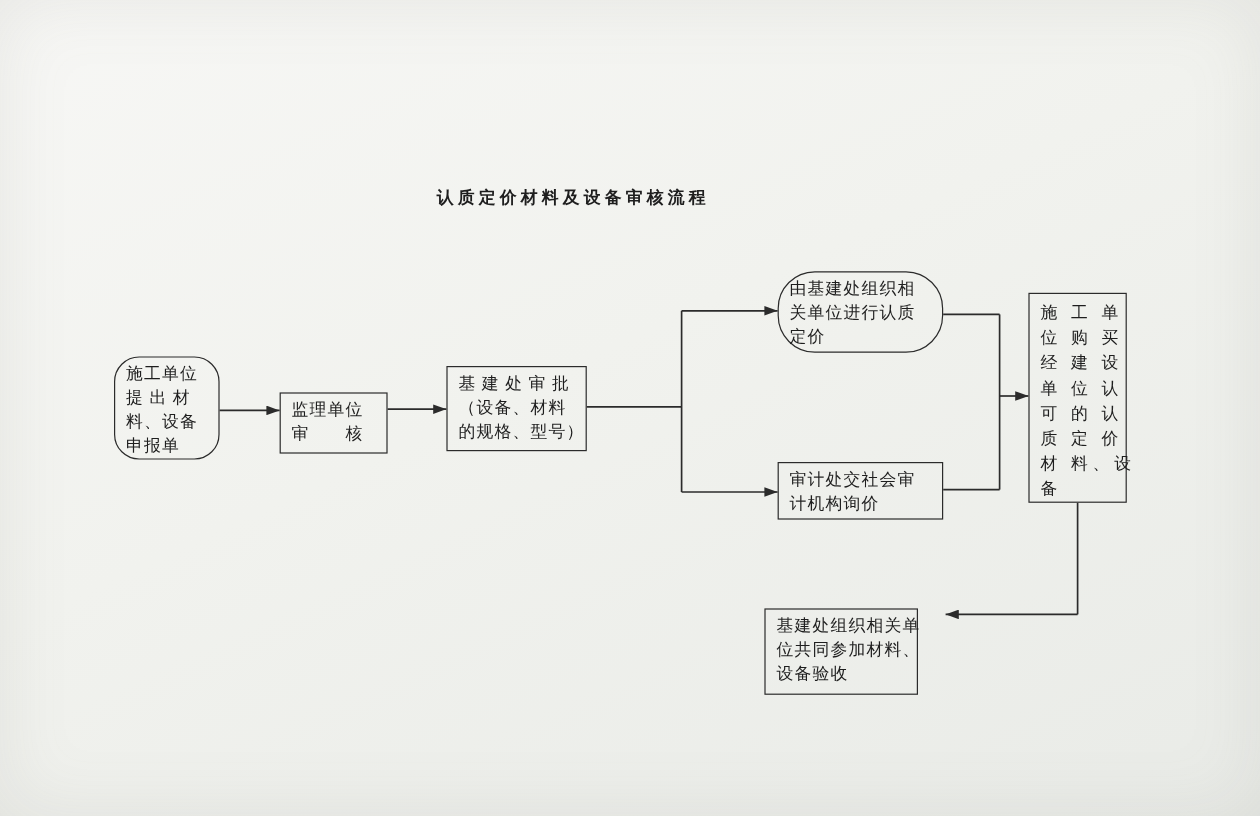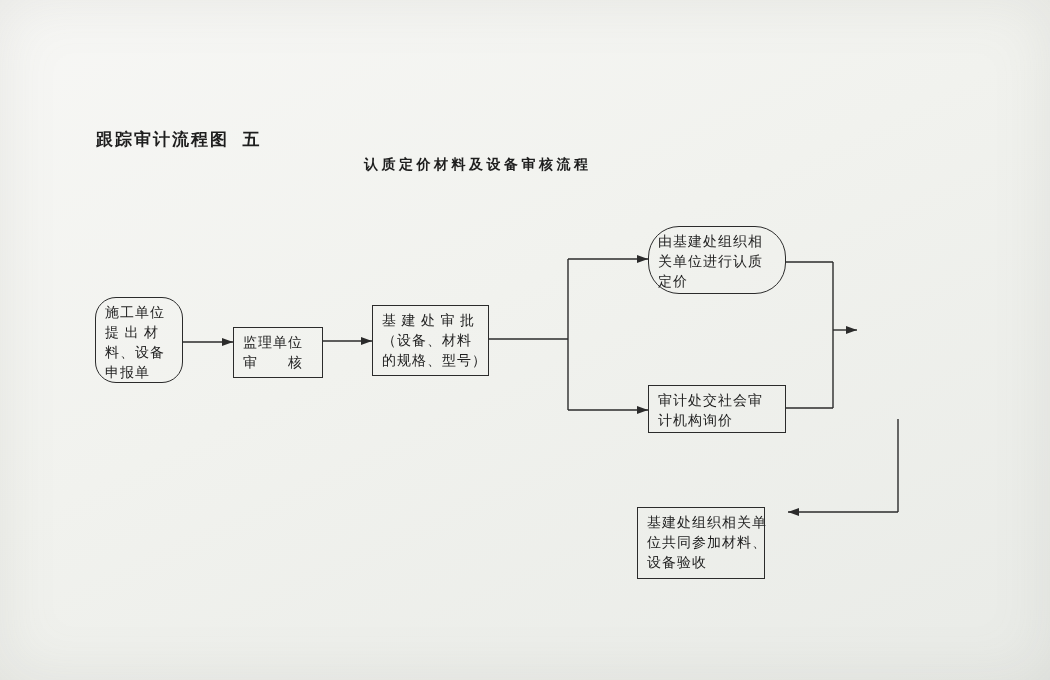--- a/index.html
+++ b/index.html
@@ -57,21 +57,20 @@
     width: 1050px;
     height: 680px;
     pointer-events: none;
   }
 </style>
 </head>
 <body>
 
 <div class="paper">
 
-  <div class="figure-label">跟踪审计流程图  五</div>
   <div class="diagram-title">认质定价材料及设备审核流程</div>
 
   <svg class="connectors" width="1050" height="680" viewBox="0 0 1050 680" xmlns="http://www.w3.org/2000/svg">
     <defs>
       <marker id="arrow" markerWidth="11" markerHeight="8" refX="11" refY="4" orient="auto" markerUnits="userSpaceOnUse">
         <path d="M0,0 L11,4 L0,8 Z" fill="#2b2b2b"></path>
       </marker>
     </defs>
     <g stroke="#2b2b2b" stroke-width="1.4" fill="none">
       <line x1="183" y1="342" x2="233" y2="342" marker-end="url(#arrow)"></line>
@@ -96,17 +95,25 @@
   <div class="node" id="node-supervision">监理单位
 审　　核</div>
   <div class="node" id="node-infra-approval">基 建 处 审 批
 （设备、材料
 的规格、型号）</div>
   <div class="node" id="node-organize-pricing">由基建处组织相
 关单位进行认质
 定价</div>
   <div class="node" id="node-audit-inquiry">审计处交社会审
 计机构询价</div>
+  <div class="node" id="node-purchase">施 工 单
+位 购 买
+经 建 设
+单 位 认
+可 的 认
+质 定 价
+材 料、设
+备</div>
   <div class="node" id="node-acceptance">基建处组织相关单
 位共同参加材料、
 设备验收</div>
 
 </div>
 
 </body></html>

